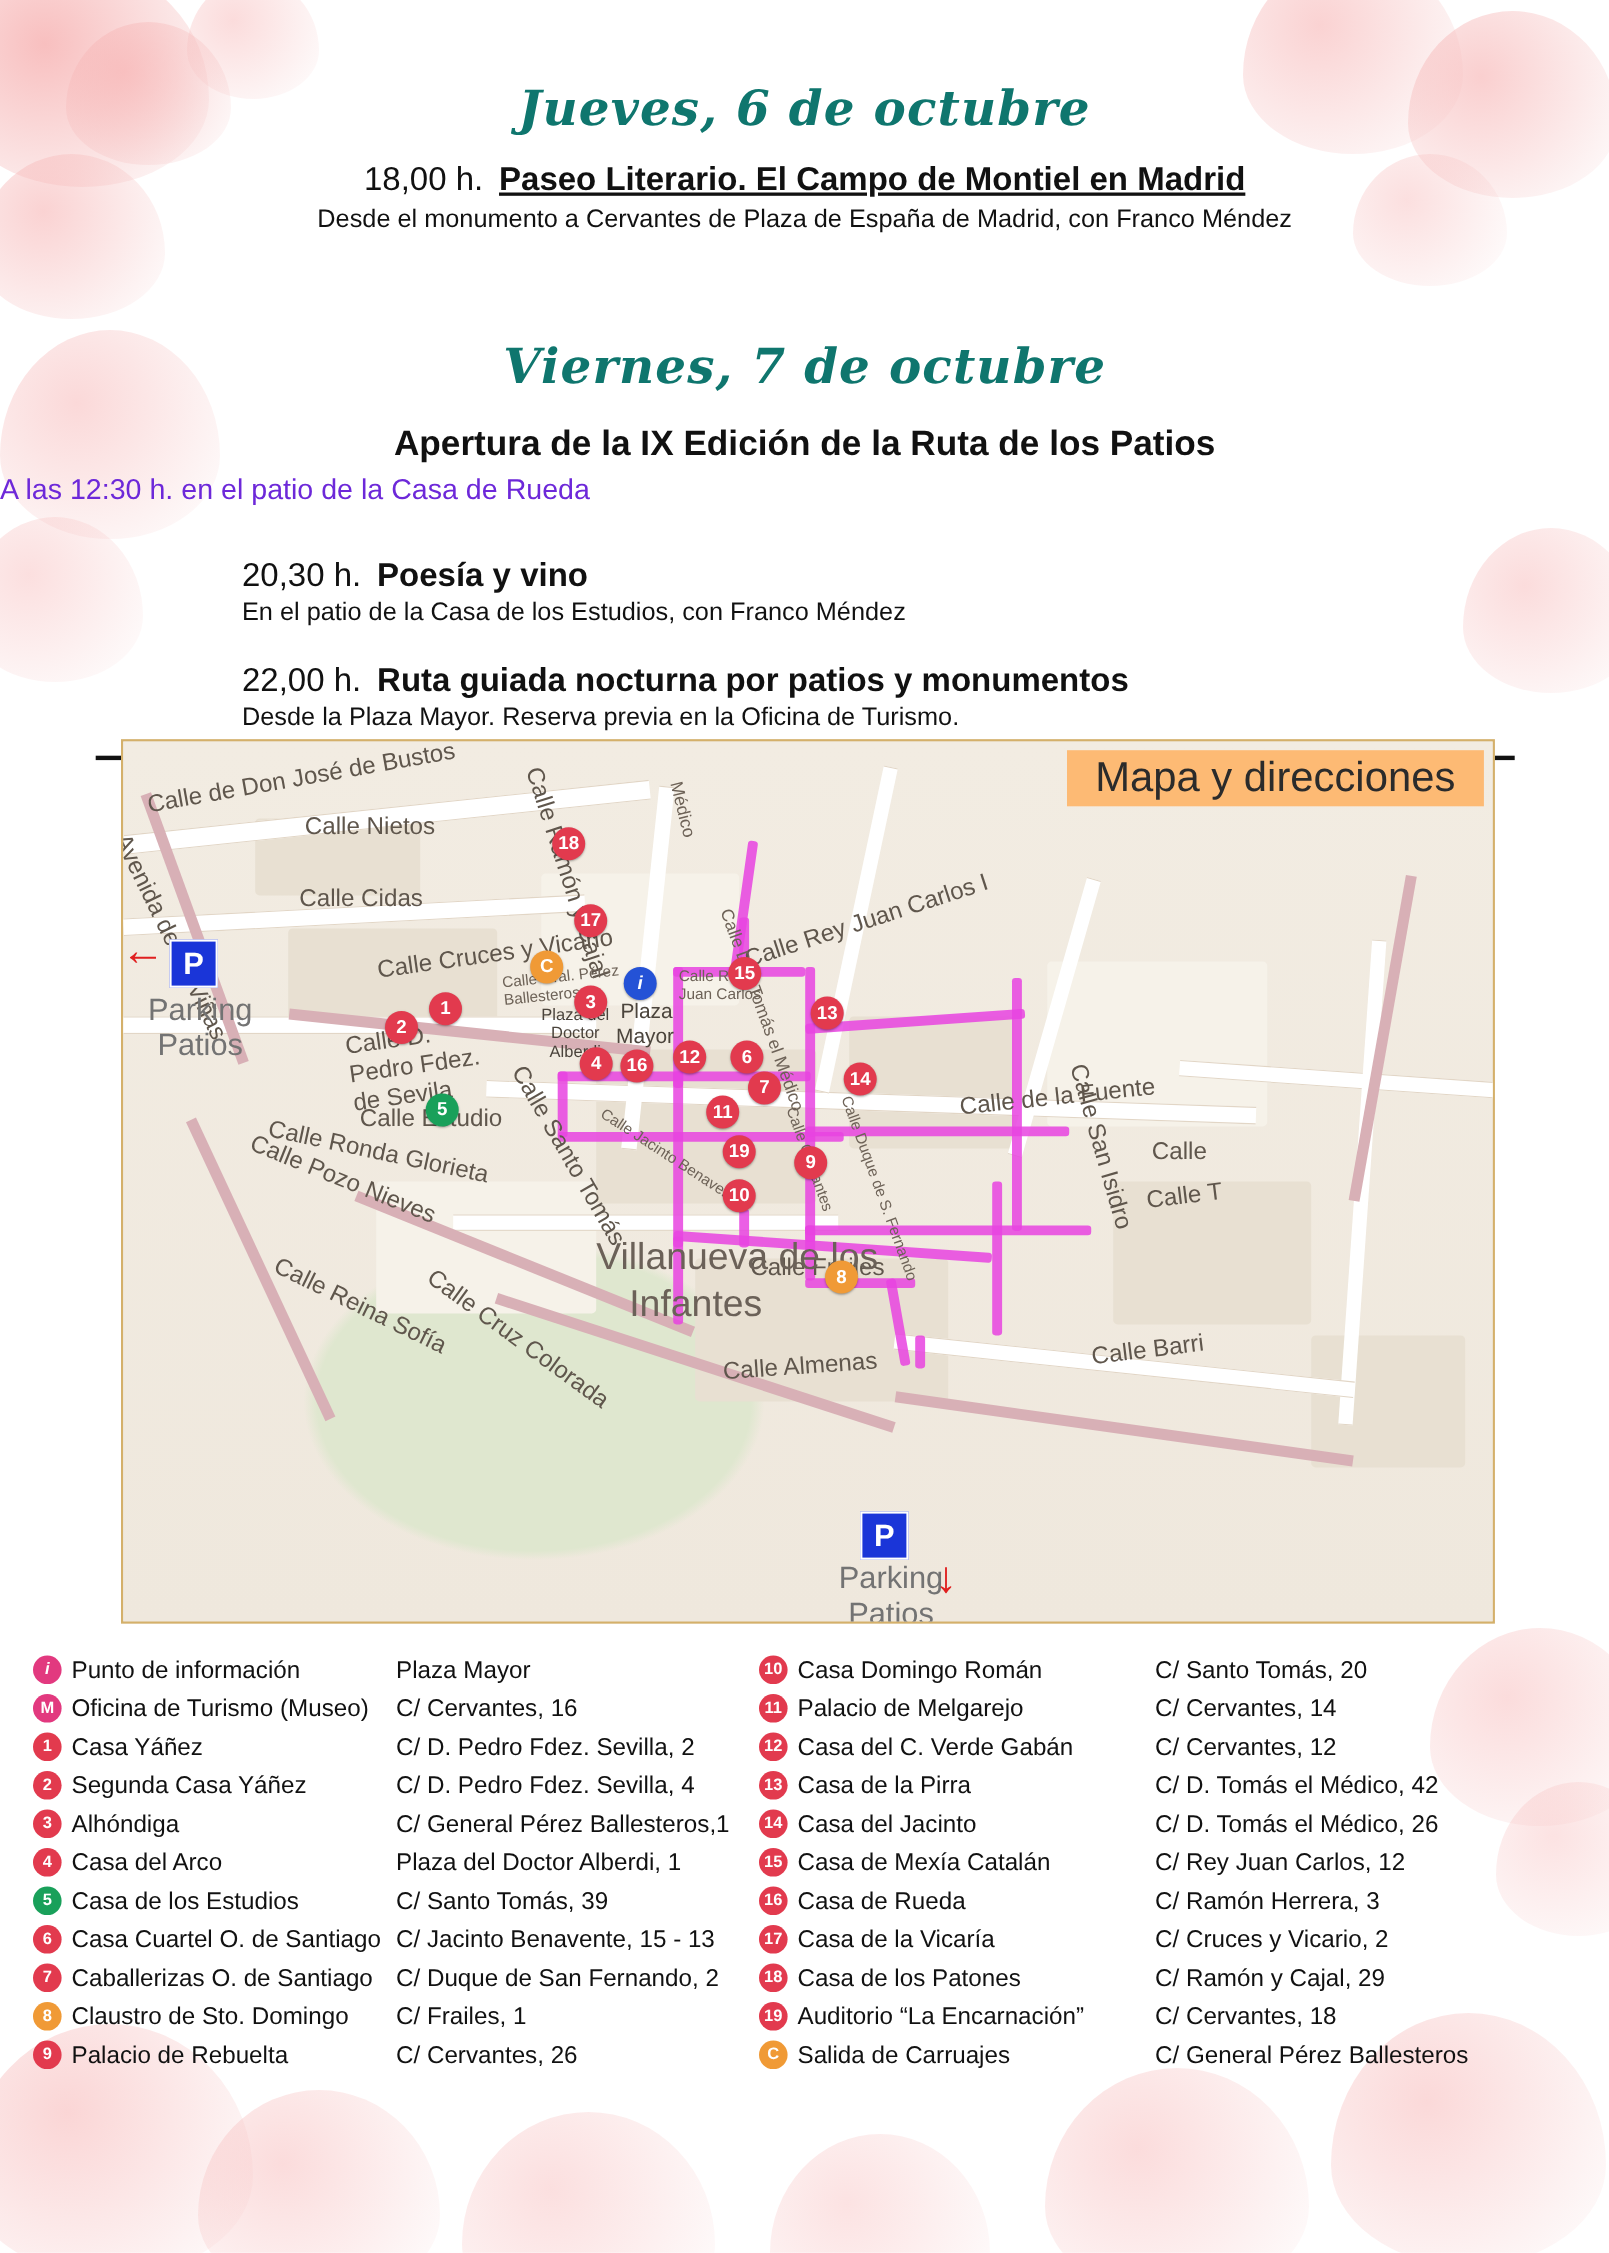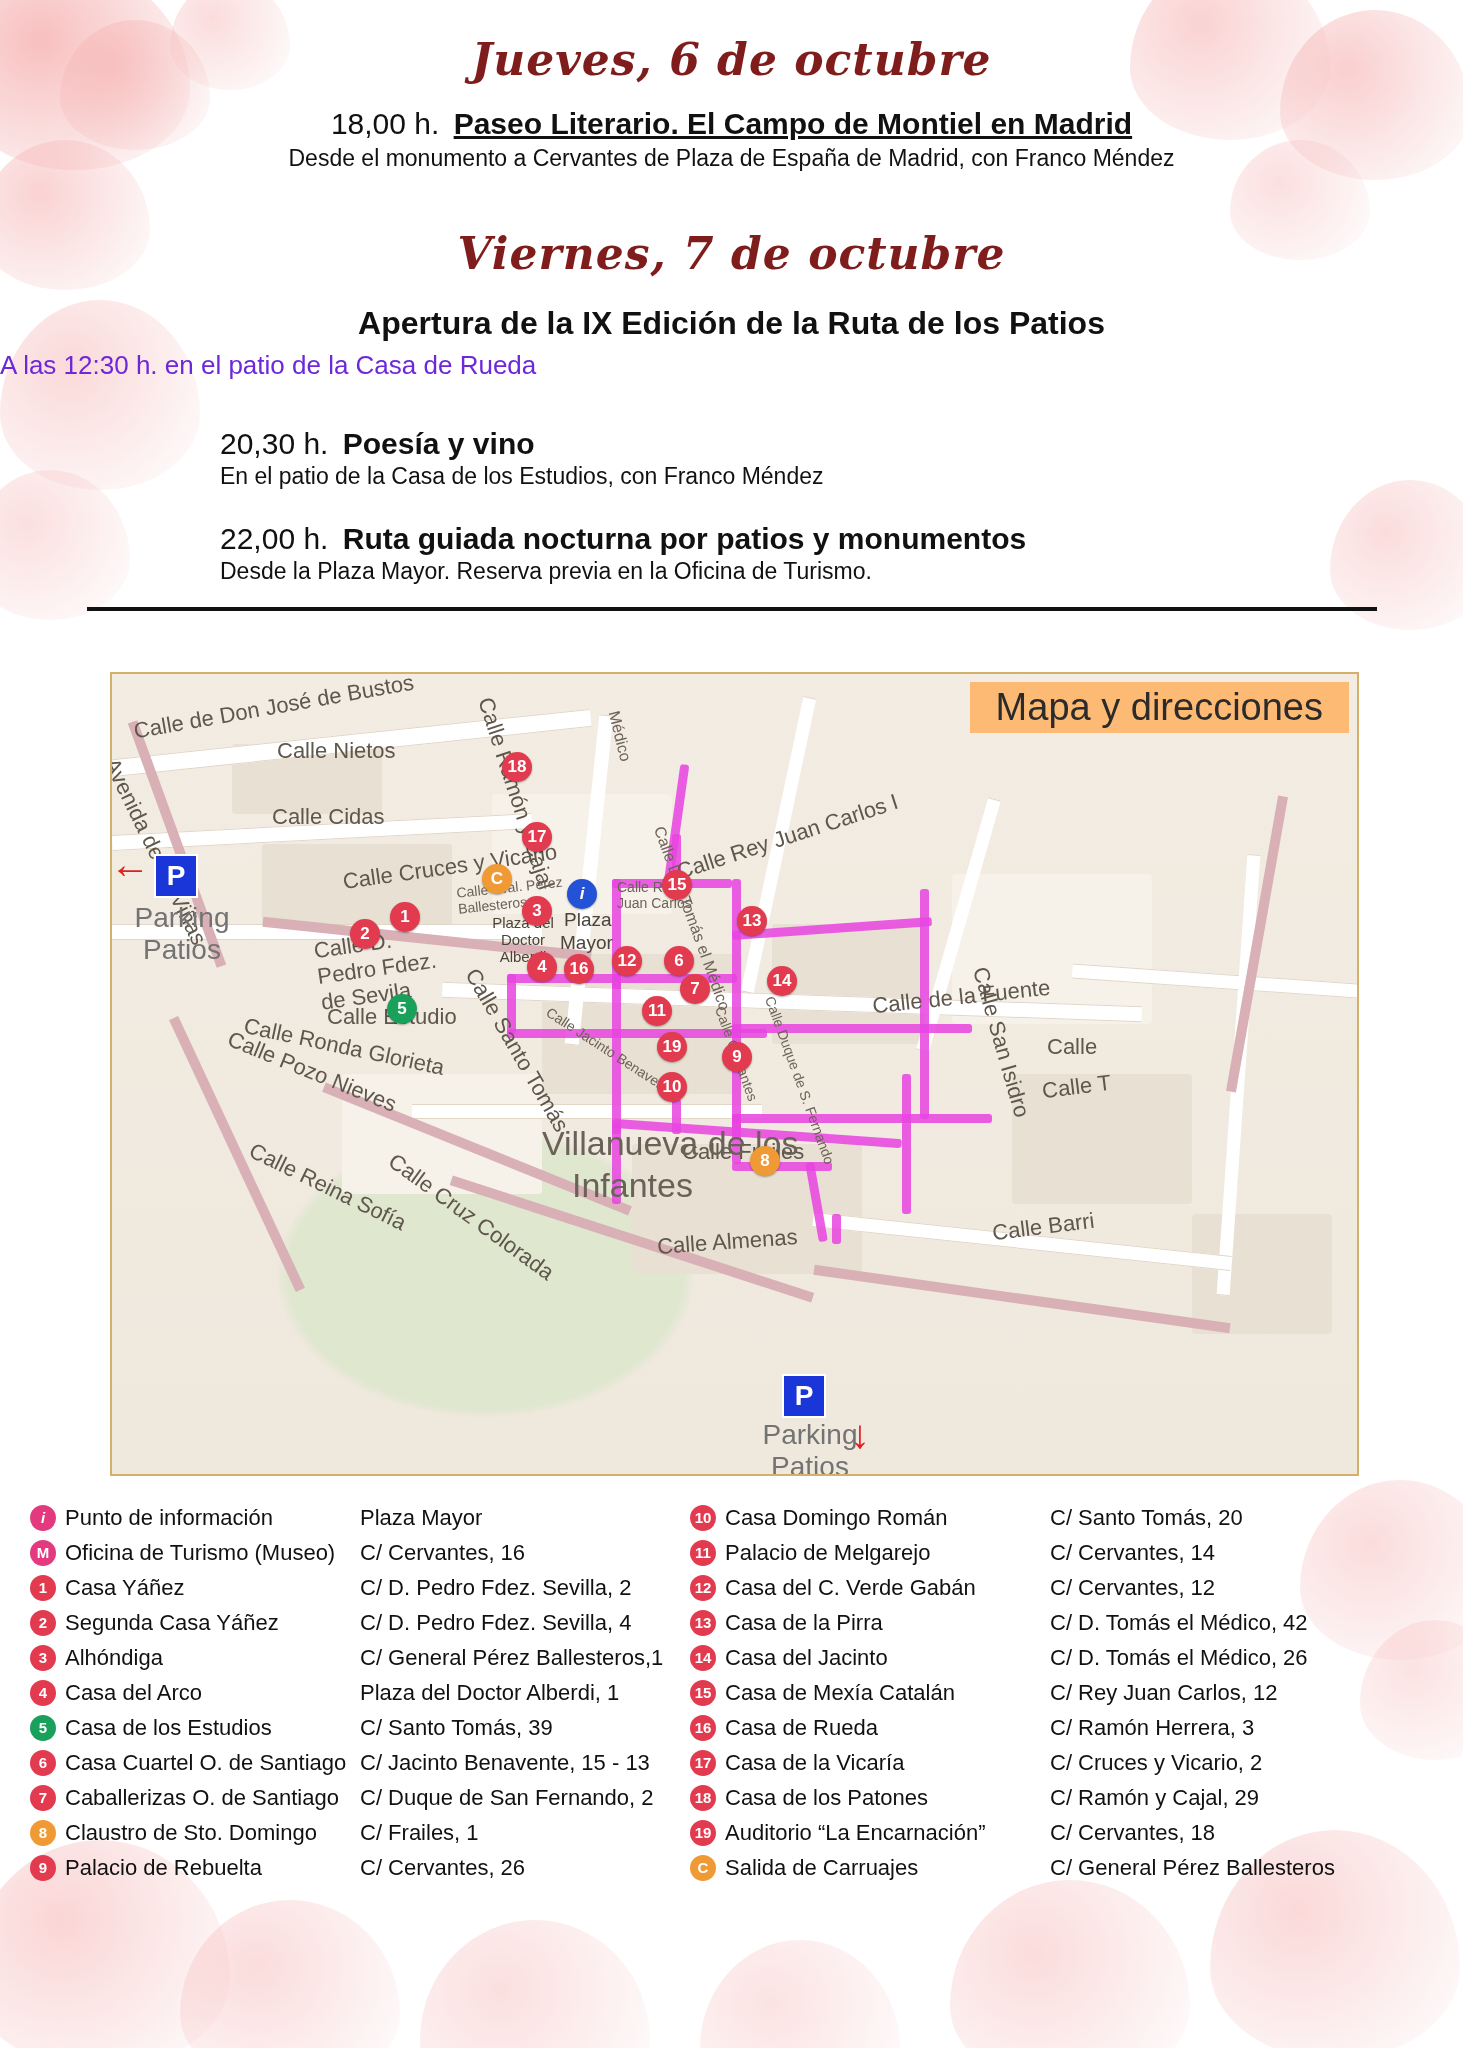--- a/index.html
+++ b/index.html
@@ -16,23 +16,24 @@
            background:radial-gradient(circle at 35% 35%, rgba(247,180,180,.85), rgba(246,200,200,.35) 70%, rgba(255,255,255,0) 100%);
            pointer-events:none; }
 
   
   .program { position:absolute; left:0; top:0; width:1463px; }
   .script-date {
     text-align:center;
     font-family:"DejaVu Serif", serif;
     font-style:italic;
     font-weight:bold;
-    color:#7f1d1d;
+    color:#0f766e;
     font-size:44px;
     letter-spacing:1px;
+    margin-top:40px;
   }
   .line-bold { font-weight:bold; }
   .ev-main { text-align:center; font-size:30px; color:#111; margin-top:6px; }
   .ev-main .hour { font-weight:normal; }
   .ev-main .title { font-weight:bold;text-decoration:underline; }
   .ev-sub { text-align:center; font-size:23px; color:#111; margin-top:4px; }
   .apertura { font-size:32px; font-weight:bold; color:#111; text-align:center; }
   .apertura-sub { font-size:26px; color:#6d28d9; text-align:left; margin-top:8px; }
 
   .left-block { width:960px; margin-left:220px; }

